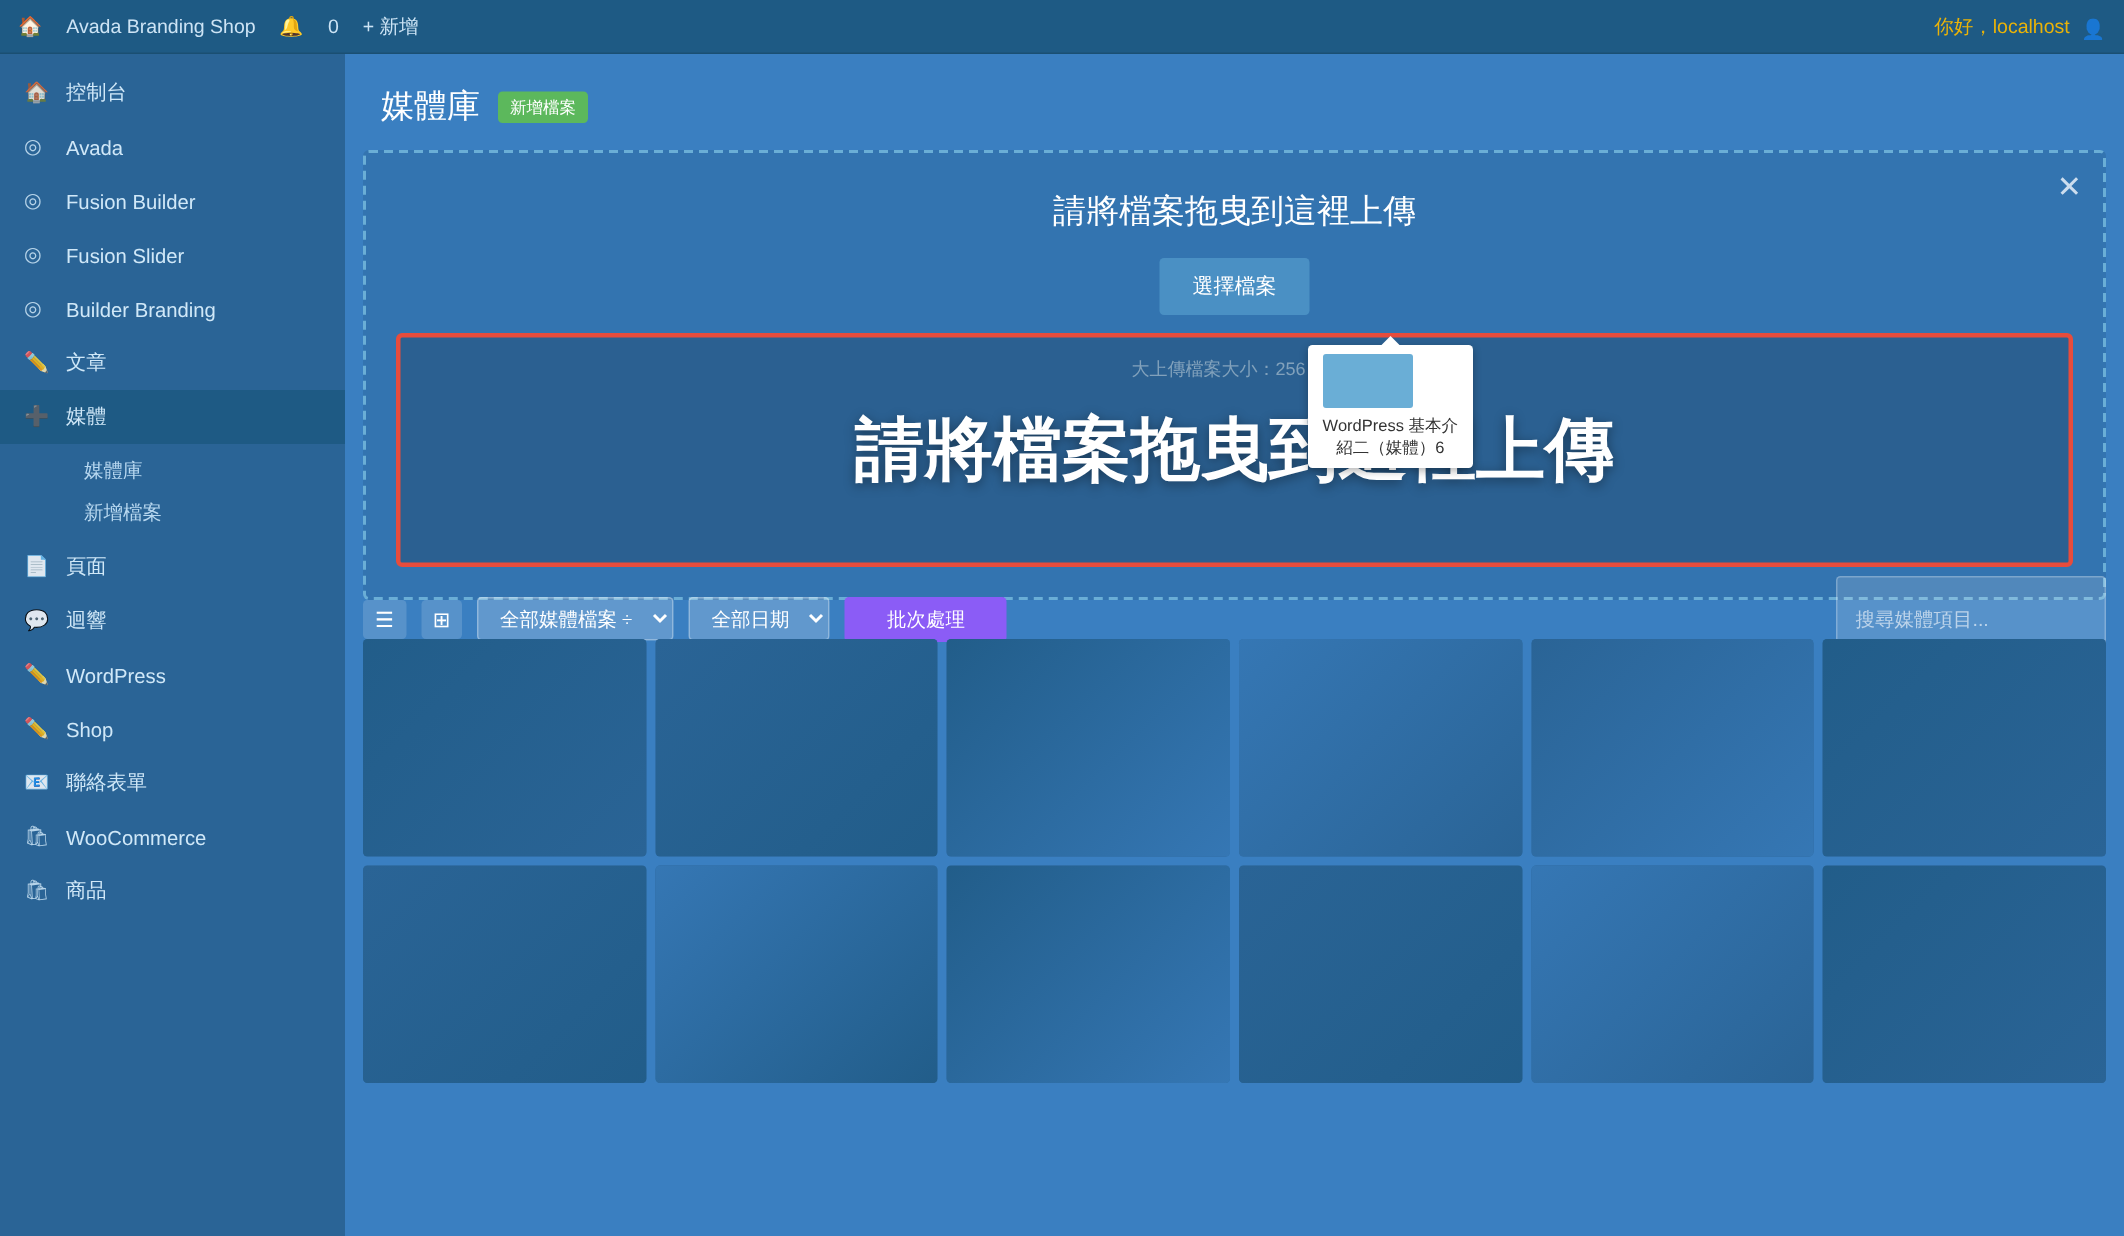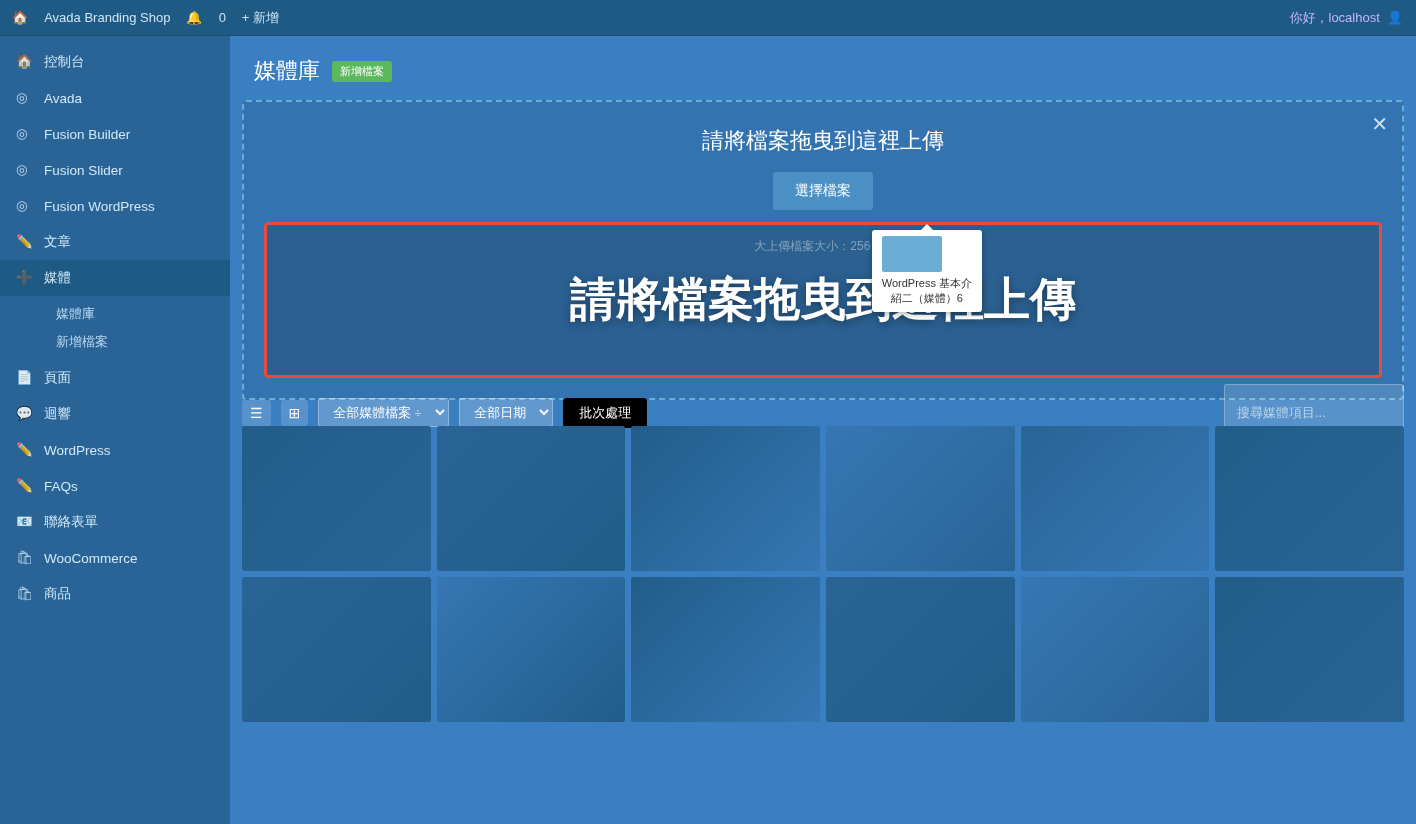--- a/index.html
+++ b/index.html
@@ -11,21 +11,21 @@
       height: 36px;
       display: flex;
       align-items: center;
       padding: 0 12px;
       justify-content: space-between;
       font-size: 13px;
       color: #cde4f5;
       border-bottom: 1px solid #1a4f72;
     }
     .top-bar-left { display: flex; align-items: center; gap: 16px; }
-    .top-bar-right { display: flex; align-items: center; gap: 8px; color: #c4b5fd; }
+    .top-bar-right { display: flex; align-items: flex-end; gap: 8px; color: #eab308; }
 
     
     .layout { display: flex; height: calc(824px - 36px); }
 
     
     .sidebar {
       width: 230px;
       background: #2a6496;
       flex-shrink: 0;
       overflow-y: auto;
@@ -176,24 +176,24 @@
       background: rgba(255,255,255,0.2);
       border: 1px solid rgba(255,255,255,0.3);
       color: #fff;
       padding: 5px 10px;
       border-radius: 3px;
       font-size: 13px;
       cursor: pointer;
       font-family: Liberation Serif, serif;
     }
     .filter-btn-active {
-      background: #000000;
+      background: #8b5cf6;
       border: none;
       color: #fff;
-      padding: 6px 16px;
+      padding: 6px 28px;
       border-radius: 3px;
       cursor: pointer;
       font-size: 13px;
       text-align: center;
     }
     .search-media {
       margin-left: auto;
       background: rgba(255,255,255,0.15);
       border: 1px solid rgba(255,255,255,0.25);
       color: #fff;
@@ -262,21 +262,21 @@
     <div class="sidebar-item">
       <span class="icon">◎</span>
       <span>Fusion Builder</span>
     </div>
     <div class="sidebar-item">
       <span class="icon">◎</span>
       <span>Fusion Slider</span>
     </div>
     <div class="sidebar-item">
       <span class="icon">◎</span>
-      <span>Fusion WordPress</span>
+      <span>Builder Branding</span>
     </div>
     <div class="sidebar-item">
       <span class="icon">✏️</span>
       <span>文章</span>
     </div>
     <div class="sidebar-item active">
       <span class="icon">➕</span>
       <span>媒體</span>
     </div>
     <div class="sidebar-sub">
@@ -290,21 +290,21 @@
     <div class="sidebar-item">
       <span class="icon">💬</span>
       <span>迴響</span>
     </div>
     <div class="sidebar-item">
       <span class="icon">✏️</span>
       <span>WordPress</span>
     </div>
     <div class="sidebar-item">
       <span class="icon">✏️</span>
-      <span>FAQs</span>
+      <span>Shop</span>
     </div>
     <div class="sidebar-item">
       <span class="icon">📧</span>
       <span>聯絡表單</span>
     </div>
     <div class="sidebar-item">
       <span class="icon">🛍</span>
       <span>WooCommerce</span>
     </div>
     <div class="sidebar-item">

